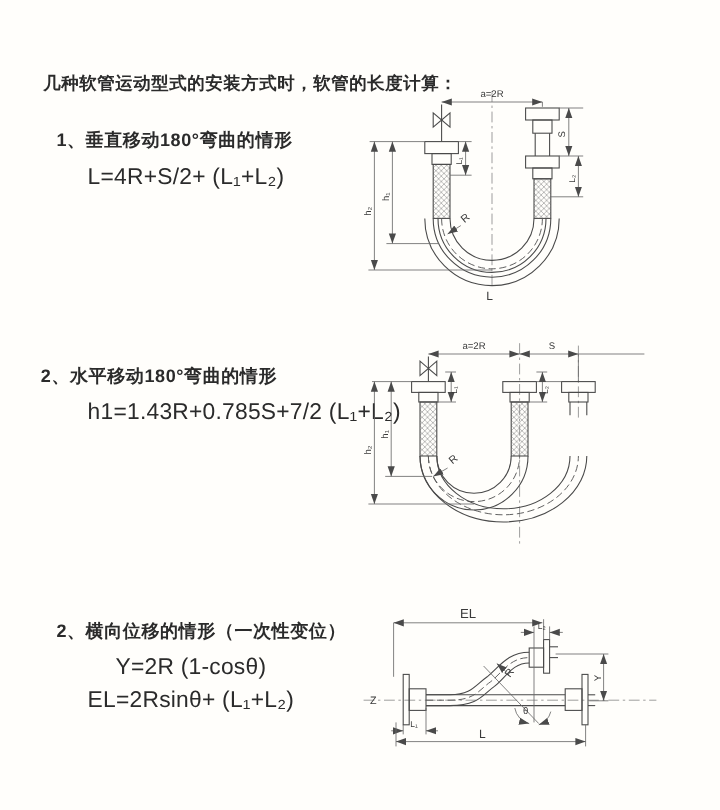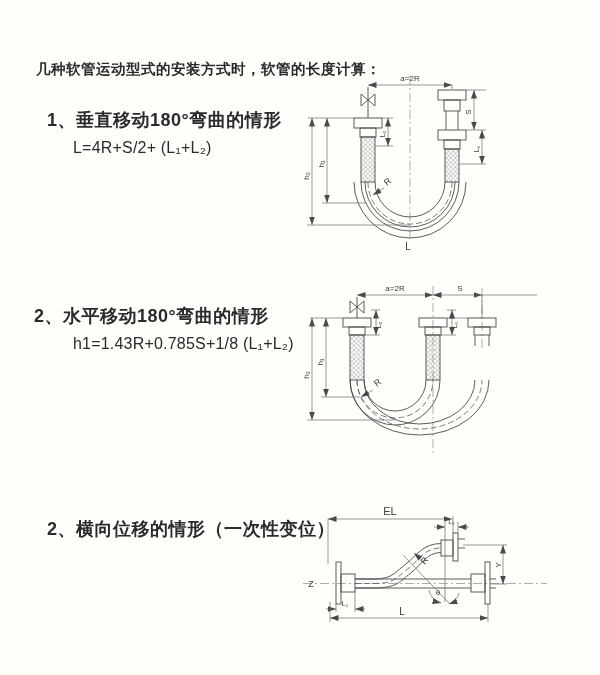--- a/index.html
+++ b/index.html
@@ -5,47 +5,49 @@
   html,body{margin:0;padding:0;}
   body{
     width:600px;height:675px;position:relative;overflow:hidden;
     background:#fffefb;color:#2b2b2b;
     font-family:"Liberation Sans","DejaVu Sans",sans-serif;
   }
   .abs{position:absolute;}
   .title{
     left:36px;top:22px;font-size:14.5px;font-weight:bold;letter-spacing:.5px;white-space:nowrap;margin-top:38px;
   }
-  .sec-head{font-size:18px;font-weight:bold;white-space:nowrap;letter-spacing:.5px;}
-  .formulas{font-size:16px;text-align:center;}
+  .sec-head{font-size:15px;font-weight:bold;white-space:nowrap;letter-spacing:.5px;}
+  .formulas{font-size:19px;text-align:center;}
   .formulas .frow{line-height:27px;white-space:nowrap;letter-spacing:.2px;}
   svg{position:absolute;overflow:visible;}
   svg text{font-family:"Liberation Sans","DejaVu Sans",sans-serif;fill:#3a3a3a;}
   .ln{stroke:#4a4a4a;stroke-width:.9;fill:none;}
   .thin{stroke:#6a6a6a;stroke-width:.7;fill:none;}
   .cl{stroke:#8a8a8a;stroke-width:.7;fill:none;stroke-dasharray:9 3 2 3;}
   .hd{stroke:#5a5a5a;stroke-width:.8;fill:none;stroke-dasharray:6 3;}
 </style>
 </head>
 <body>
 
 <div class="abs title">几种软管运动型式的安装方式时，软管的长度计算：</div>
 
 <div class="abs sec-head" style="left:47px;top:108px">1、垂直移动180°弯曲的情形</div>
 <div class="abs formulas" style="left:73px;top:134px">
   <div class="frow">L=4R+S/2+ (L₁+L₂)</div>
 </div>
 
 <div class="abs sec-head" style="left:34px;top:304px">2、水平移动180°弯曲的情形</div>
 <div class="abs formulas" style="left:73px;top:330px">
-  <div class="frow">h1=1.43R+0.785S+1/8 (L₁+L₂)</div>
+  <div class="frow">h1=1.43R+0.785S+7/2 (L₁+L₂)</div>
 </div>
 
 <div class="abs sec-head" style="left:47px;top:517px">2、横向位移的情形（一次性变位）</div>
 <div class="abs formulas" style="left:73px;top:543px">
+  <div class="frow">Y=2R (1-cosθ)</div>
+  <div class="frow">EL=2Rsinθ+ (L₁+L₂)</div>
 </div>
 
 <svg style="left:298px;top:68px" width="200" height="190" viewBox="0 0 200 190">
   <defs>
     <marker id="a1" markerWidth="9" markerHeight="7" refX="8.5" refY="3.5" orient="auto-start-reverse" markerUnits="userSpaceOnUse">
       <path d="M0,0.5 L8.5,3.5 L0,6.5 Z" fill="#4a4a4a"></path>
     </marker>
     <pattern id="braid1" width="4.5" height="4.5" patternUnits="userSpaceOnUse">
       <path d="M0,4.5 L4.5,0 M0,0 L4.5,4.5" stroke="#8f8f8f" stroke-width=".5"></path>
     </pattern>

